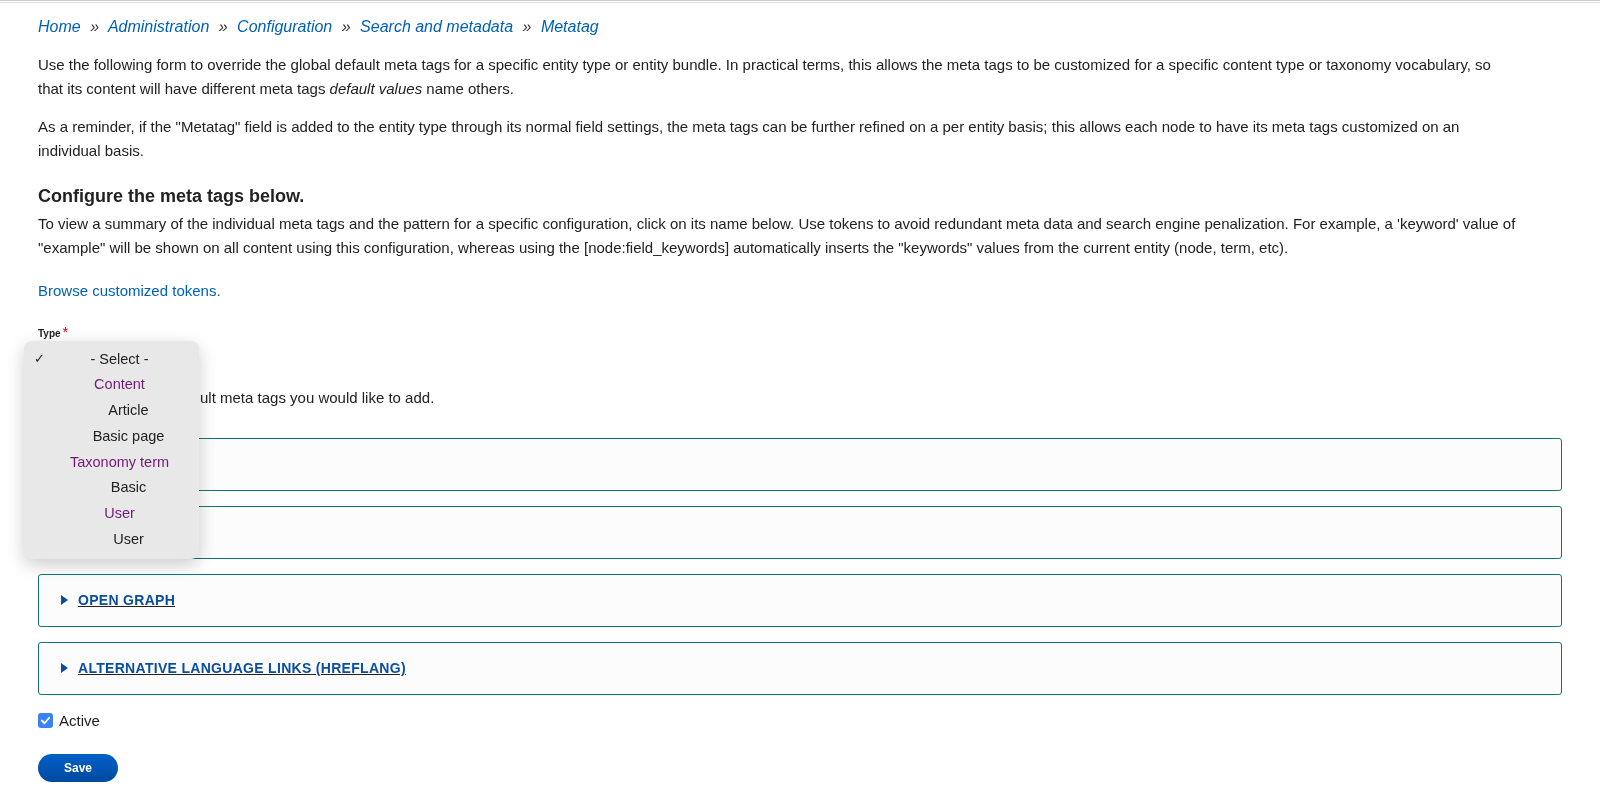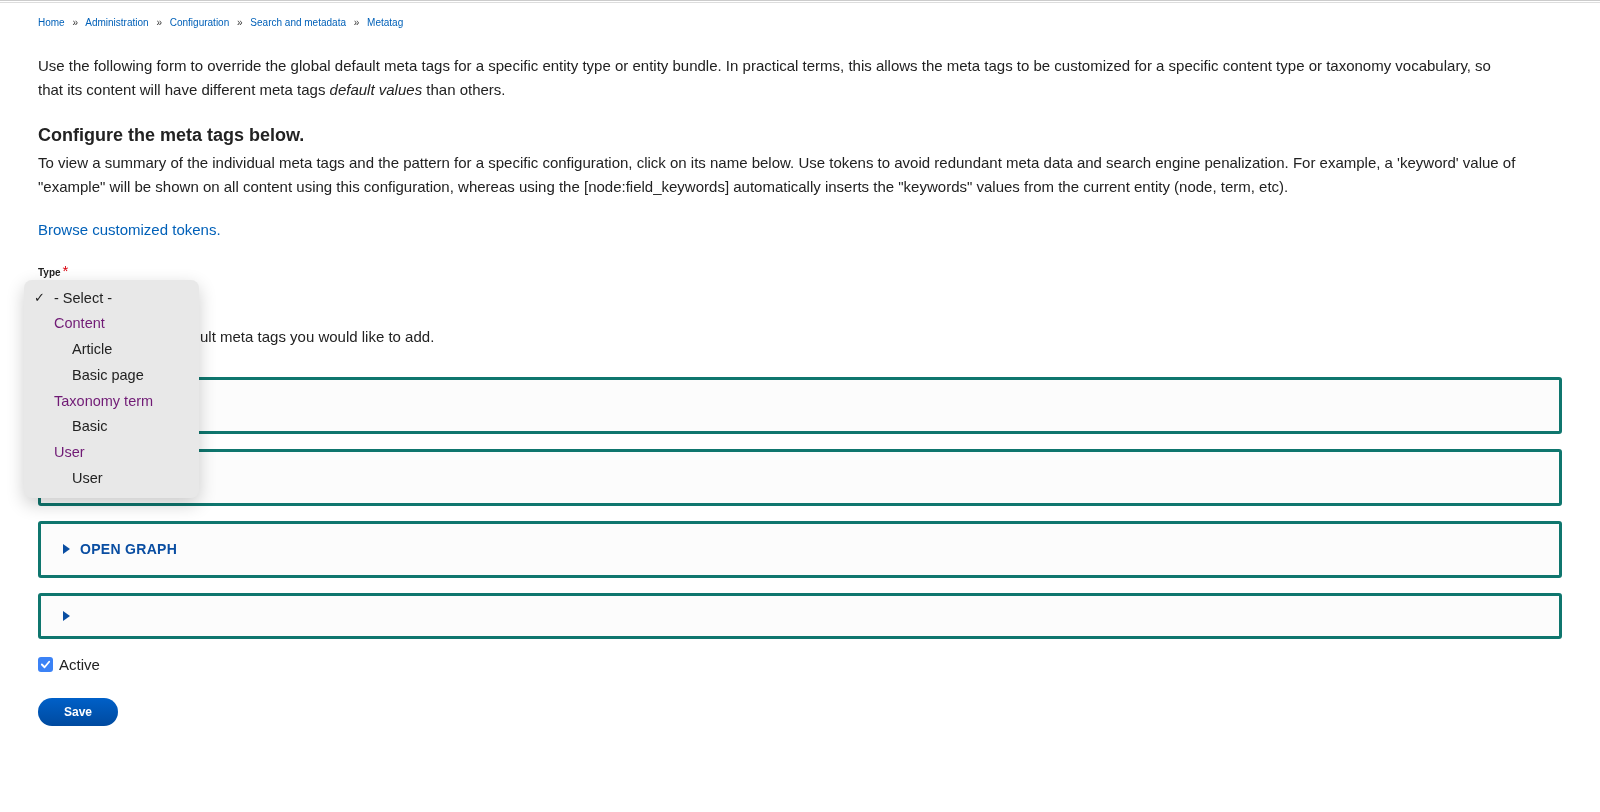--- a/index.html
+++ b/index.html
@@ -12,22 +12,23 @@
 }
 .top-border {
   border-top: 1px solid #ccc;
   border-bottom: 1px solid #ddd;
   height: 3px;
 }
 .container {
   padding: 12px 38px 40px 38px;
 }
 .breadcrumb {
-  font-size: 10px;
-  margin-bottom: 24px;
+  font-size: 16px;
+  margin-bottom: 14px;
+  font-style: italic;
 }
 .breadcrumb a {
   color: #0060b8;
   text-decoration: none;
 }
 .breadcrumb .sep {
   color: #333;
   margin: 0 5px;
 }
 p.body-text {
@@ -94,25 +95,26 @@
   cursor: default;
 }
 .dropdown .opt.child {
   padding-left: 48px;
 }
 .helper-fragment {
   color: #222;
   text-align: center;
 }
 .details-row {
-  border: 3px solid #0f766e;
+  border: 1px solid #0f766e;
   border-radius: 3px;
   margin-bottom: 15px;
   padding: 15px 22px;
   background: #fcfcfc;
+  text-decoration: underline;
 }
 .details-row .summary {
   color: #0a4ea2;
   font-weight: 700;
   font-size: 14px;
   letter-spacing: 0.3px;
   display: flex;
   align-items: center;
   cursor: pointer;
 }
@@ -176,33 +178,34 @@
     <a href="#">Administration</a>
     <span class="sep">»</span>
     <a href="#">Configuration</a>
     <span class="sep">»</span>
     <a href="#">Search and metadata</a>
     <span class="sep">»</span>
     <a href="#">Metatag</a>
   </nav>
 
   <p class="body-text">
-    <span>Use the following form to override the global default meta tags for a specific entity type or entity bundle. In practical terms, this allows the meta tags to be customized for a specific content type or taxonomy vocabulary, so that its content will have different meta tags </span><span class="italic">default values</span><span> than others.</span>
+    <span>Use the following form to override the global default meta tags for a specific entity type or entity bundle. In practical terms, this allows the meta tags to be customized for a specific content type or taxonomy vocabulary, so that its content will have different meta tags </span><span class="italic">default values</span><span> name others.</span>
   </p>
 
+  <p class="body-text">As a reminder, if the "Metatag" field is added to the entity type through its normal field settings, the meta tags can be further refined on a per entity basis; this allows each node to have its meta tags customized on an individual basis.</p>
 
   <div class="configure-heading">Configure the meta tags below.</div>
   <p class="configure-body">To view a summary of the individual meta tags and the pattern for a specific configuration, click on its name below. Use tokens to avoid redundant meta data and search engine penalization. For example, a 'keyword' value of "example" will be shown on all content using this configuration, whereas using the [node:field_keywords] automatically inserts the "keywords" values from the current entity (node, term, etc).</p>
 
   <a href="#" class="tokens-link">Browse customized tokens.</a>
 
   <div class="type-block">
     <span class="field-label">Type</span><span class="required">*</span>
 
-    <div class="dropdown" style="left:-14px; top:20px;">
+    <div class="dropdown" style="left:-14px; top:20px;text-align:center;">
       <div class="opt check">- Select -</div>
       <div class="opt group">Content</div>
       <div class="opt child">Article</div>
       <div class="opt child">Basic page</div>
       <div class="opt group">Taxonomy term</div>
       <div class="opt child">Basic</div>
       <div class="opt group">User</div>
       <div class="opt child">User</div>
     </div>
 
@@ -220,20 +223,21 @@
     </div>
     <div class="details-row">
       <div class="summary">
         <span class="tri"></span>
         <span>OPEN GRAPH</span>
       </div>
     </div>
     <div class="details-row">
       <div class="summary">
         <span class="tri"></span>
+        <span>ALTERNATIVE LANGUAGE LINKS (HREFLANG)</span>
       </div>
     </div>
   </div>
 
   <div class="checkbox-row">
     <span class="checkbox">
       <svg viewBox="0 0 12 12">
           <path d="M2 6 L5 9 L10 3" stroke="#fff" stroke-width="2" fill="none" stroke-linecap="round" stroke-linejoin="round"></path>
         </svg>
     </span>

